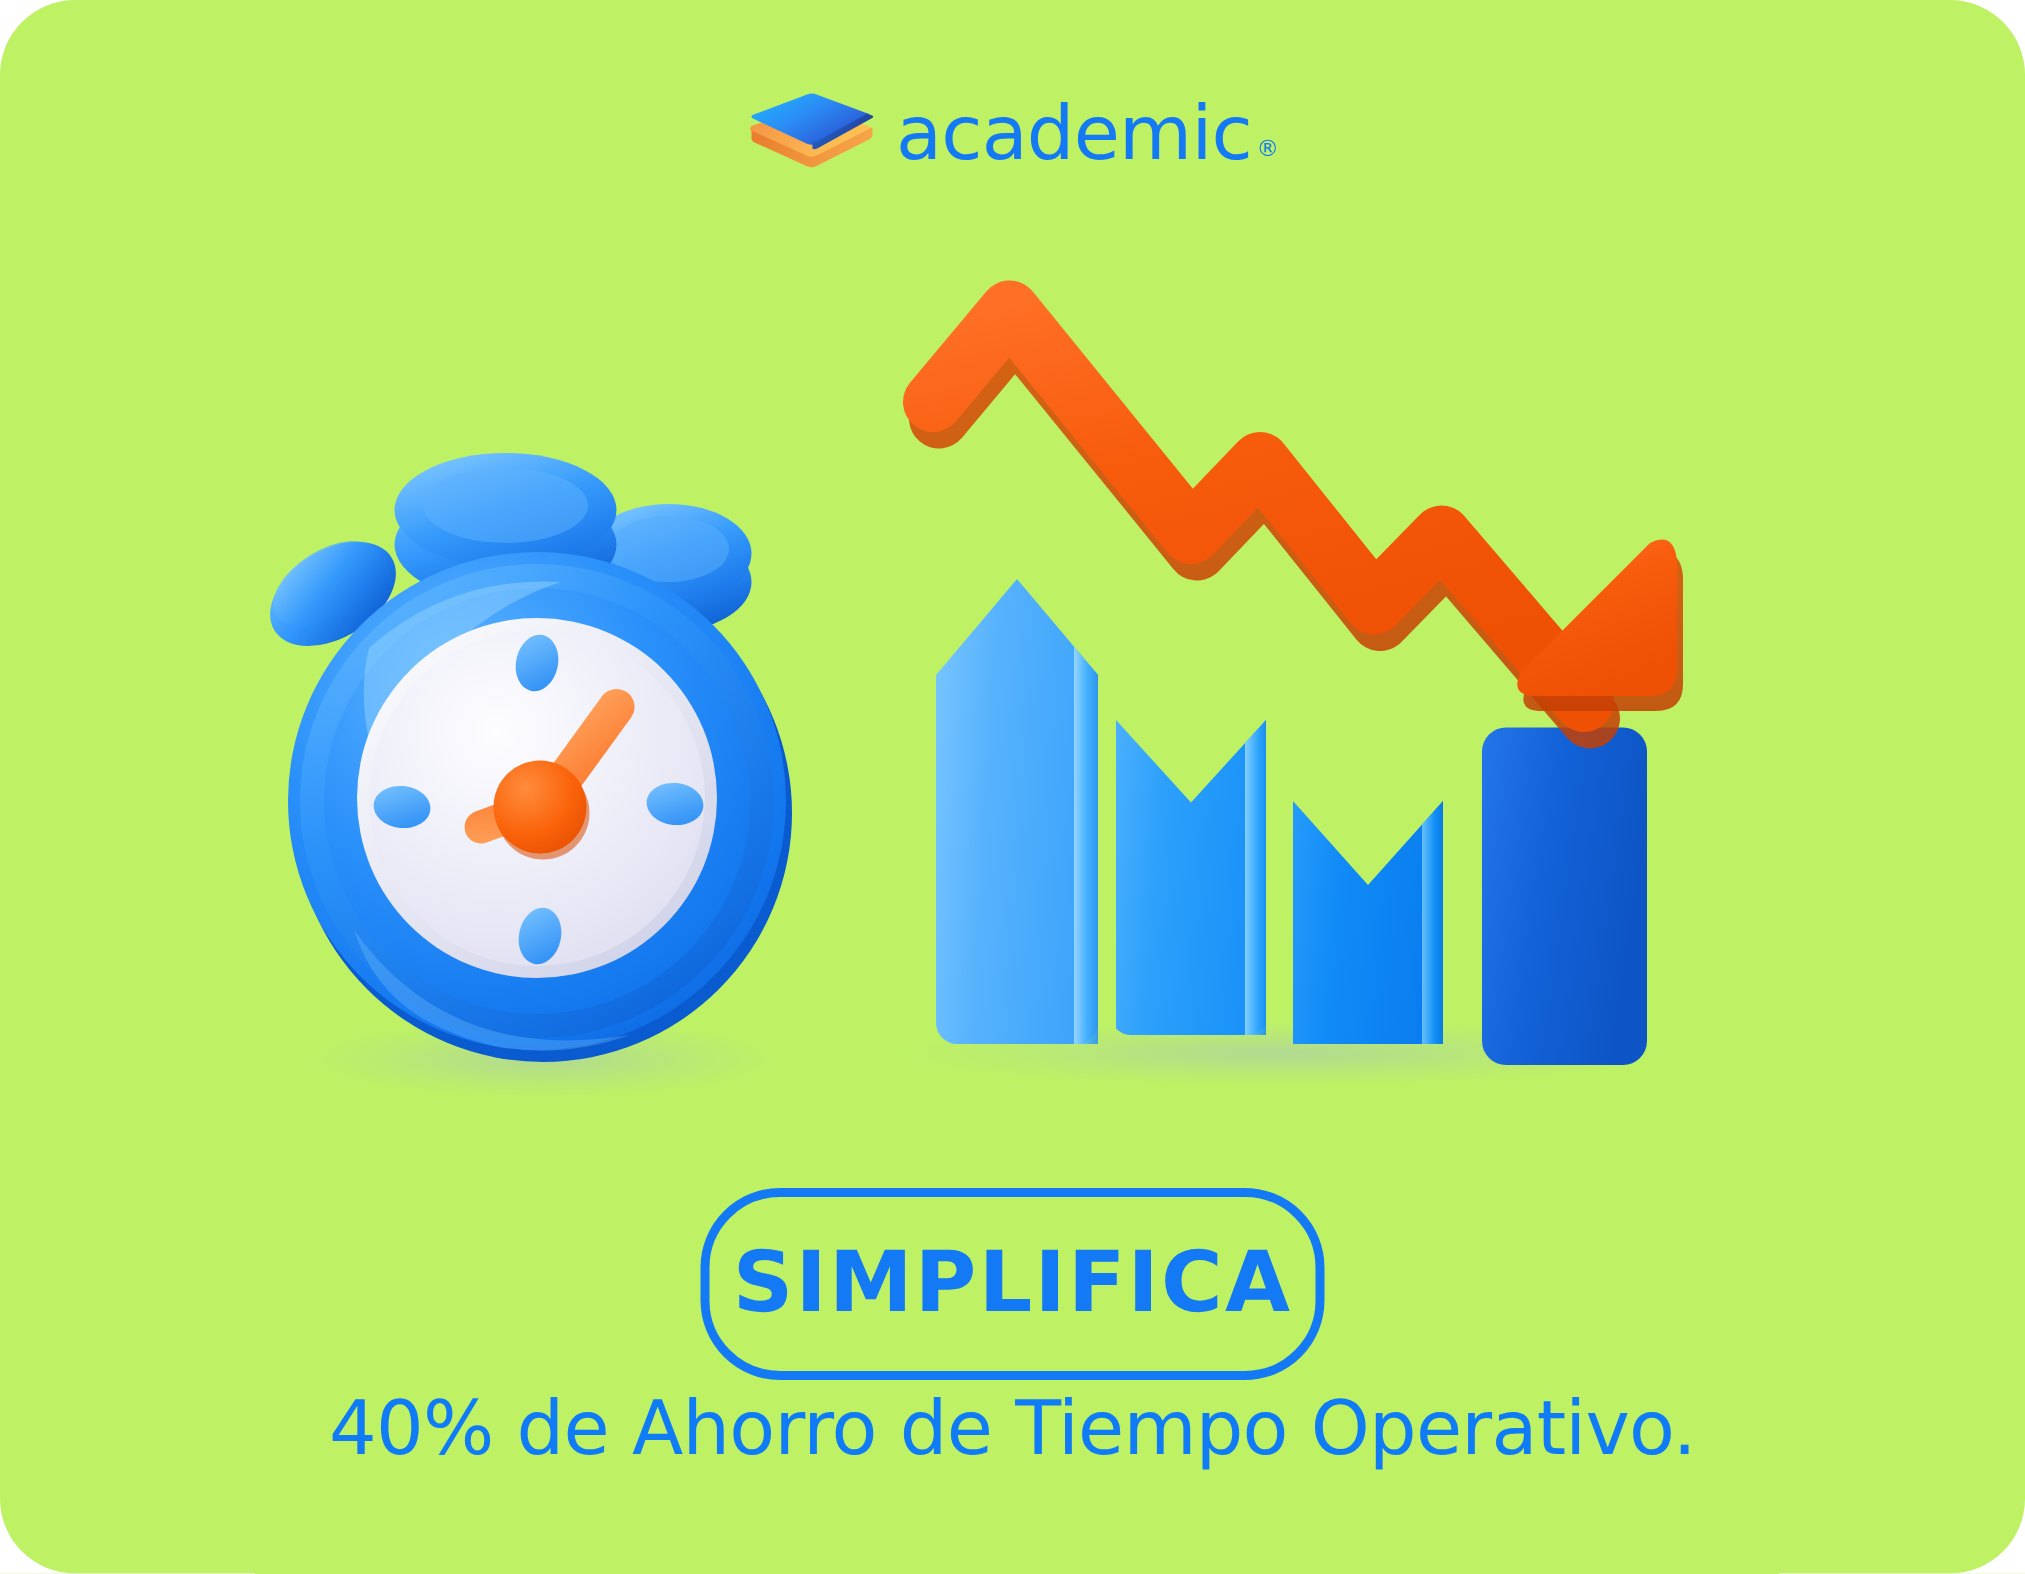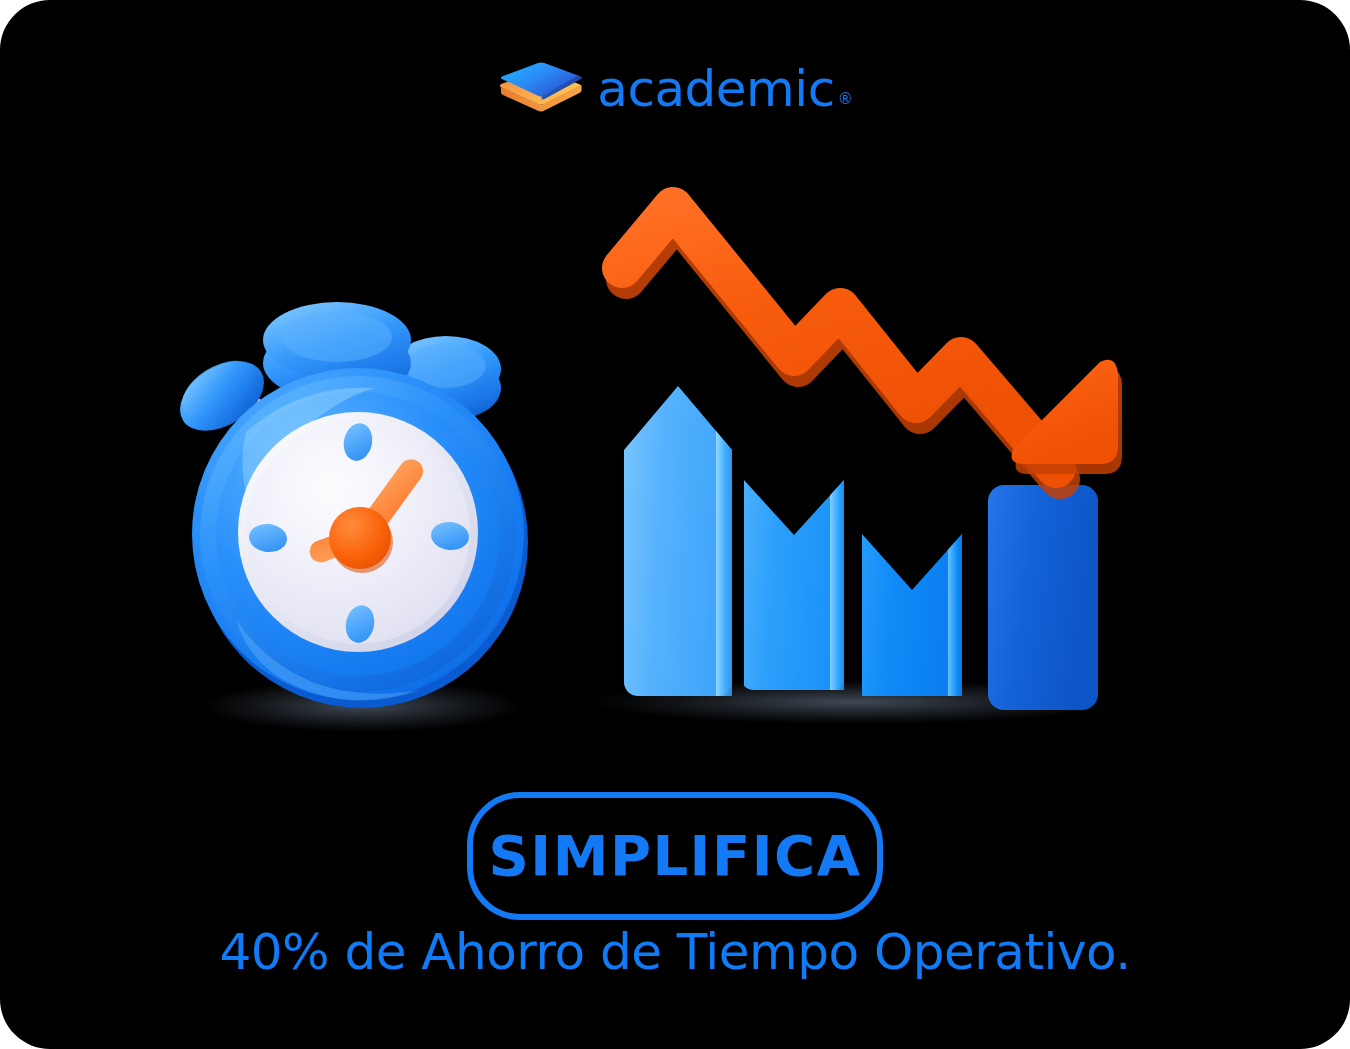--- a/index.html
+++ b/index.html
@@ -6,21 +6,21 @@
   html,body{
     margin:0;padding:0;
     width:1350px;height:1049px;
     background:#ffffff;
     font-family:"Liberation Sans", sans-serif;
     overflow:hidden;
   }
   #card{
     position:relative;
     width:1350px;height:1049px;
-    background:#000000;
+    background:#bef264;
     border-radius:50px;
     overflow:hidden;
     box-sizing:border-box;
   }
 
   
   #brand{
     position:absolute;
     left:0;right:0;top:56px;
     height:66px;

